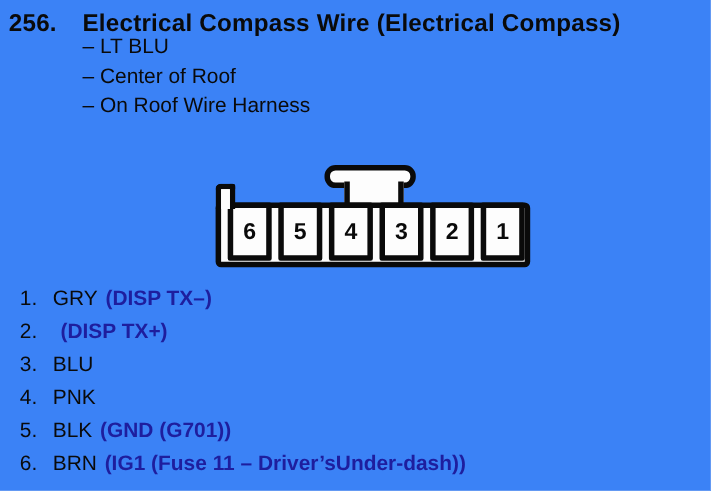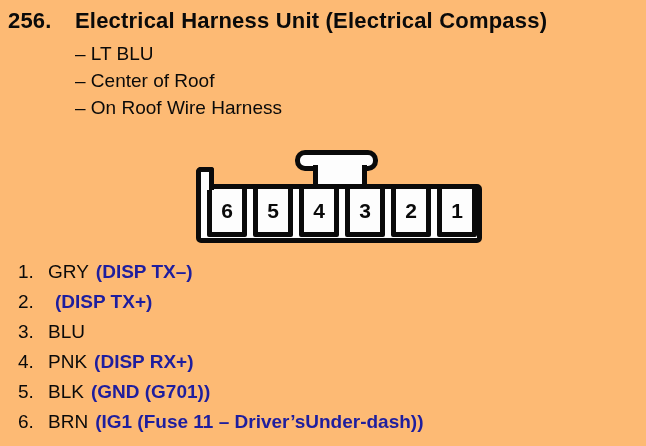--- a/index.html
+++ b/index.html
@@ -3,37 +3,37 @@
 <meta charset="utf-8">
 <style>
   html,body{margin:0;padding:0;}
   body{
     background:#e9e9e9;
     font-family:"Liberation Sans","DejaVu Sans",sans-serif;
   }
   .page{
     position:relative;
     width:646px;height:446px;
-    background:#fdba74;
+    background:#3b82f6;
     color:#0a0a0a;
     overflow:hidden;
   }
 
   
   .title{
     position:absolute;left:8px;top:8px;
     display:flex;
     font-weight:bold;font-size:22px;line-height:26px;
     letter-spacing:0.2px;
     white-space:nowrap;
   }
   .title-num{width:67px;flex:none;}
 
   .notes{
-    position:absolute;left:75px;top:40px;
+    position:absolute;left:75px;top:29px;
     font-size:19px;line-height:27px;
     white-space:nowrap;
   }
 
   
   .conn-part{position:absolute;box-sizing:border-box;background:#fdfdfd;}
   .latch-tab{
     left:295px;top:150px;width:83px;height:21px;
     border:5px solid #0a0a0a;border-radius:10px;
   }
@@ -78,21 +78,21 @@
     font-weight:bold;
   }
 </style>
 </head>
 <body>
 
 <div class="page">
 
   <div class="title">
     <span class="title-num">256.</span>
-    <span class="title-text">Electrical Harness Unit (Electrical Compass)</span>
+    <span class="title-text">Electrical Compass Wire (Electrical Compass)</span>
   </div>
 
   <div class="notes">
     <div>– LT BLU</div>
     <div>– Center of Roof</div>
     <div>– On Roof Wire Harness</div>
   </div>
 
   <div>
     <div class="conn-part latch-tab"></div>
@@ -120,21 +120,20 @@
       <span class="pin-num">2.</span>
       <span class="pin-signal">(DISP TX+)</span>
     </div>
     <div class="pin-line">
       <span class="pin-num">3.</span>
       <span class="pin-color">BLU</span>
     </div>
     <div class="pin-line">
       <span class="pin-num">4.</span>
       <span class="pin-color">PNK</span>
-      <span class="pin-signal">(DISP RX+)</span>
     </div>
     <div class="pin-line">
       <span class="pin-num">5.</span>
       <span class="pin-color">BLK</span>
       <span class="pin-signal">(GND (G701))</span>
     </div>
     <div class="pin-line">
       <span class="pin-num">6.</span>
       <span class="pin-color">BRN</span>
       <span class="pin-signal">(IG1 (Fuse 11 – Driver’sUnder-dash))</span>

